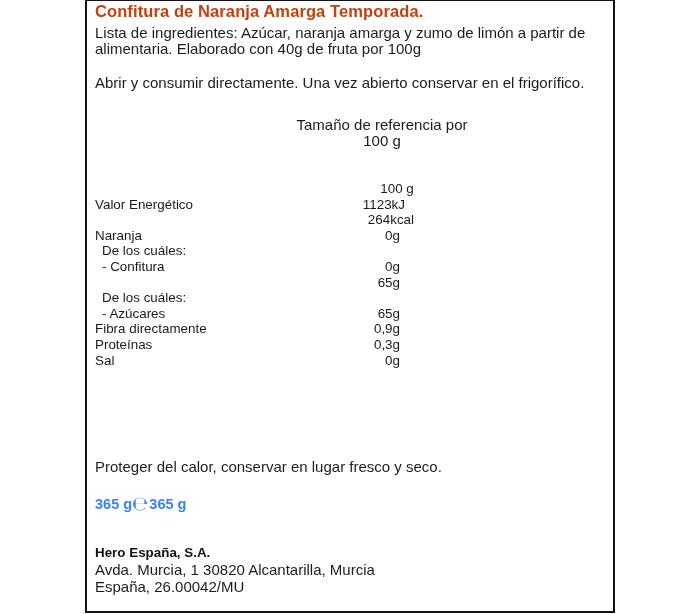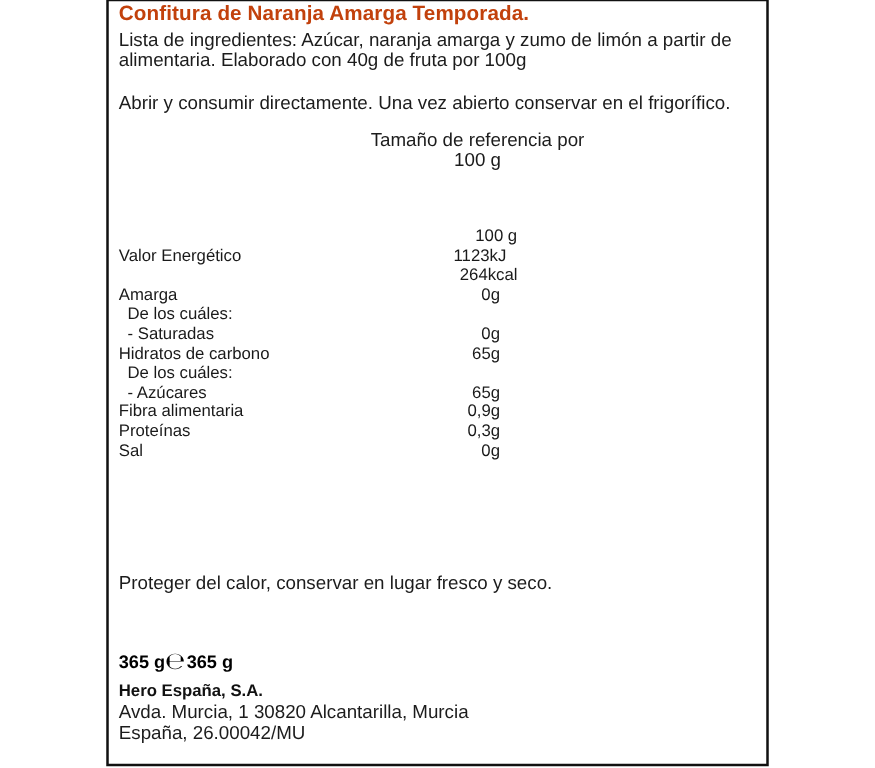--- a/index.html
+++ b/index.html
@@ -5,30 +5,30 @@
   html, body { margin:0; padding:0; background:#ffffff; }
   body { width:700px; height:614px; position:relative; overflow:hidden;
          font-family:"Liberation Sans", sans-serif; color:#1a1a1a; }
   .label-box { position:absolute; left:85px; top:0px; width:526px; height:610px;
                border:2px solid #111; border-top-width:1px; background:#fff; box-sizing:content-box; }
   .abs { position:absolute; white-space:nowrap; }
   .title { left:8px; top:1px; font-size:16.5px; font-weight:bold; color:#c2410c; letter-spacing:0.1px; }
   .txt { font-size:15px; line-height:16px; color:#1c1c1c; }
   .ingr { left:8px; top:24px; }
   .open { left:8px; top:74px; }
-  .refhdr { left:170px; top:104px; width:250px; text-align:center; }
+  .refhdr { left:170px; top:116px; width:250px; text-align:center; }
   .ntable { position:absolute; left:8px; top:180px; width:520px; }
   .nrow { position:relative; height:15.6px; font-size:13.4px; line-height:15.6px; }
   .nlabel { position:absolute; left:0; }
   .nlabel.ind1 { left:7px; }
   .nlabel.ind2 { left:7px; }
   .nval { position:absolute; left:240px; width:72px; text-align:right; }
   .nval.c100 { left:270px; width:90px; text-align:center; }
   .storage { left:8px; top:458px; }
-  .weight { left:8px; top:516px; font-size:14.5px; font-weight:bold; color:#000000; }
+  .weight { left:8px; top:490px; font-size:14.5px; font-weight:bold; color:#3b82f6; }
   .emark { font-family:"DejaVu Sans", sans-serif; font-weight:normal; font-size:19px; display:inline-block; transform:translateY(1px); margin:0 1px 0 0; }
   .company { left:8px; top:544px; font-size:13.4px; font-weight:bold; color:#111;text-align:right; }
   .addr1 { left:8px; top:561px; }
   .addr2 { left:8px; top:578px; }
 </style>
 </head>
 <body>
 
 <div class="label-box">
   <div class="abs title">Confitura de Naranja Amarga Temporada.</div>
@@ -49,43 +49,42 @@
     </div>
     <div class="nrow">
       <span class="nlabel">Valor  Energético</span>
       <span class="nval" style="left:240px;width:70px;">1123kJ</span>
     </div>
     <div class="nrow">
       <span class="nlabel"></span>
       <span class="nval" style="left:240px;width:79px;">264kcal</span>
     </div>
     <div class="nrow">
-      <span class="nlabel">Amarga</span>
+      <span class="nlabel">Naranja</span>
       <span class="nval" style="left:240px;width:65px;">0g</span>
     </div>
     <div class="nrow">
       <span class="nlabel ind1">De los cuáles:</span>
     </div>
     <div class="nrow">
-      <span class="nlabel ind2">- Saturadas</span>
+      <span class="nlabel ind2">- Confitura</span>
       <span class="nval" style="left:240px;width:65px;">0g</span>
     </div>
     <div class="nrow">
-      <span class="nlabel">Hidratos  de carbono</span>
       <span class="nval" style="left:240px;width:65px;">65g</span>
     </div>
     <div class="nrow">
       <span class="nlabel ind1">De los cuáles:</span>
     </div>
     <div class="nrow">
       <span class="nlabel ind2">- Azúcares</span>
       <span class="nval" style="left:240px;width:65px;">65g</span>
     </div>
     <div class="nrow">
-      <span class="nlabel">Fibra  alimentaria</span>
+      <span class="nlabel">Fibra  directamente</span>
       <span class="nval" style="left:240px;width:65px;">0,9g</span>
     </div>
     <div class="nrow">
       <span class="nlabel">Proteínas</span>
       <span class="nval" style="left:240px;width:65px;">0,3g</span>
     </div>
     <div class="nrow">
       <span class="nlabel">Sal</span>
       <span class="nval" style="left:240px;width:65px;">0g</span>
     </div>

